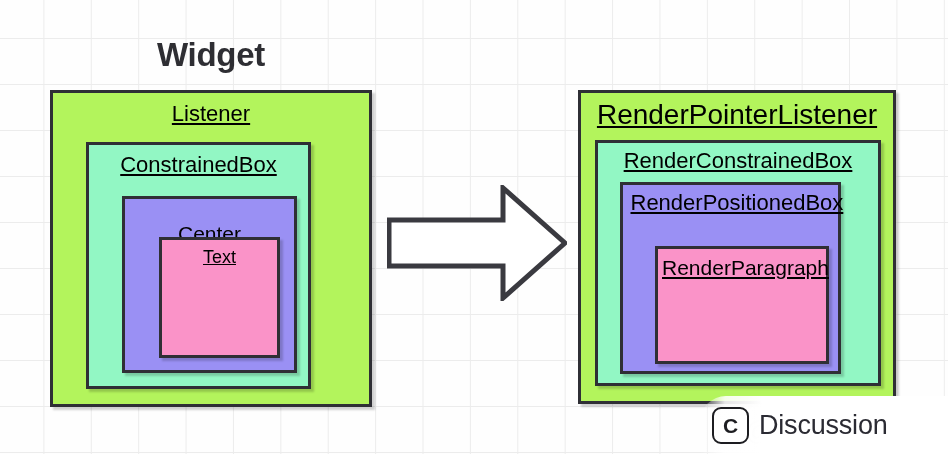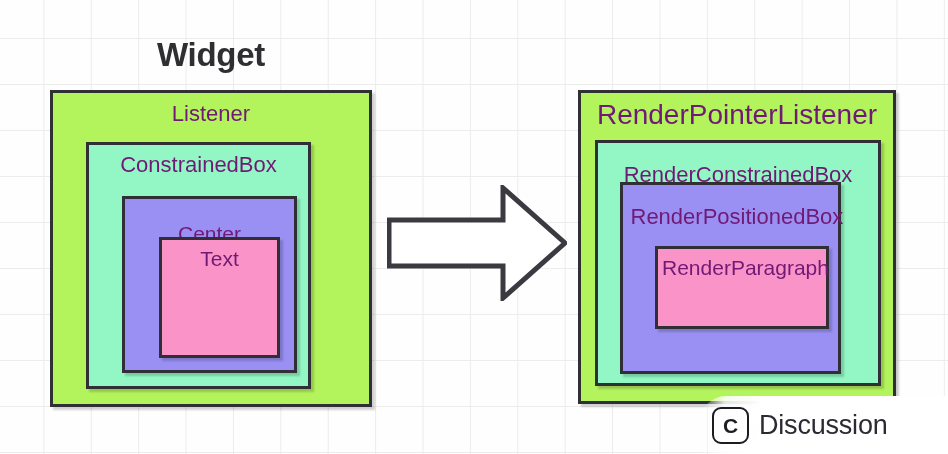--- a/index.html
+++ b/index.html
@@ -49,51 +49,52 @@
     border: 3px solid #2f2f35;
     box-shadow: 3px 3px 2px rgba(0,0,0,0.18);
   }
   .nbox > .nlabel {
     position: absolute;
     left: 50%;
     transform: translateX(-50%);
     white-space: nowrap;
     text-align: center;
     line-height: 1.05;
-    color: #701a75;
+    color: #000000;
+    text-decoration: underline;
   }
   .nbox > .nlabel.wrap {
     white-space: normal;
   }
 
   .c-green { background: #b3f45c; }
   .c-mint  { background: #92f7c4; }
   .c-purple{ background: #9a90f4; }
   .c-pink  { background: #fa93c8; }
 
   
   #box-listener        { left: 50px;  top: 90px;  width: 322px; height: 317px; }
   #box-constrainedbox  { left: 86px;  top: 142px; width: 225px; height: 247px; }
   #box-center          { left: 122px; top: 196px; width: 175px; height: 177px; }
   #box-text            { left: 159px; top: 237px; width: 121px; height: 121px; }
 
   #label-listener       { top: 9px;  font-size: 22px; }
   #label-constrainedbox { top: 8px;  font-size: 22px; }
   #label-center         { top: 24px;  font-size: 21px; }
-  #label-text           { top: 8px;  font-size: 21px; }
+  #label-text           { top: 8px;  font-size: 18px; }
 
   
   #box-renderpointerlistener { left: 578px; top: 90px;  width: 318px; height: 314px; }
   #box-renderconstrainedbox  { left: 595px; top: 140px; width: 286px; height: 246px; }
   #box-renderpositionedbox   { left: 620px; top: 182px; width: 221px; height: 192px; }
-  #box-renderparagraph       { left: 655px; top: 246px; width: 174px; height: 83px; }
+  #box-renderparagraph       { left: 655px; top: 246px; width: 174px; height: 118px; }
 
   #label-renderpointerlistener { top: 7px;  font-size: 28px; }
-  #label-renderconstrainedbox  { top: 20px;  font-size: 22px; }
-  #label-renderpositionedbox   { top: 20px;  font-size: 22px; width: 200px; }
+  #label-renderconstrainedbox  { top: 6px;  font-size: 22px; }
+  #label-renderpositionedbox   { top: 6px;  font-size: 22px; width: 200px; }
   #label-renderparagraph       { top: 8px;  font-size: 21px; width: 160px; }
 
   
   #arrow {
     position: absolute;
     left: 387px;
     top: 185px;
     width: 180px;
     height: 116px;
   }

